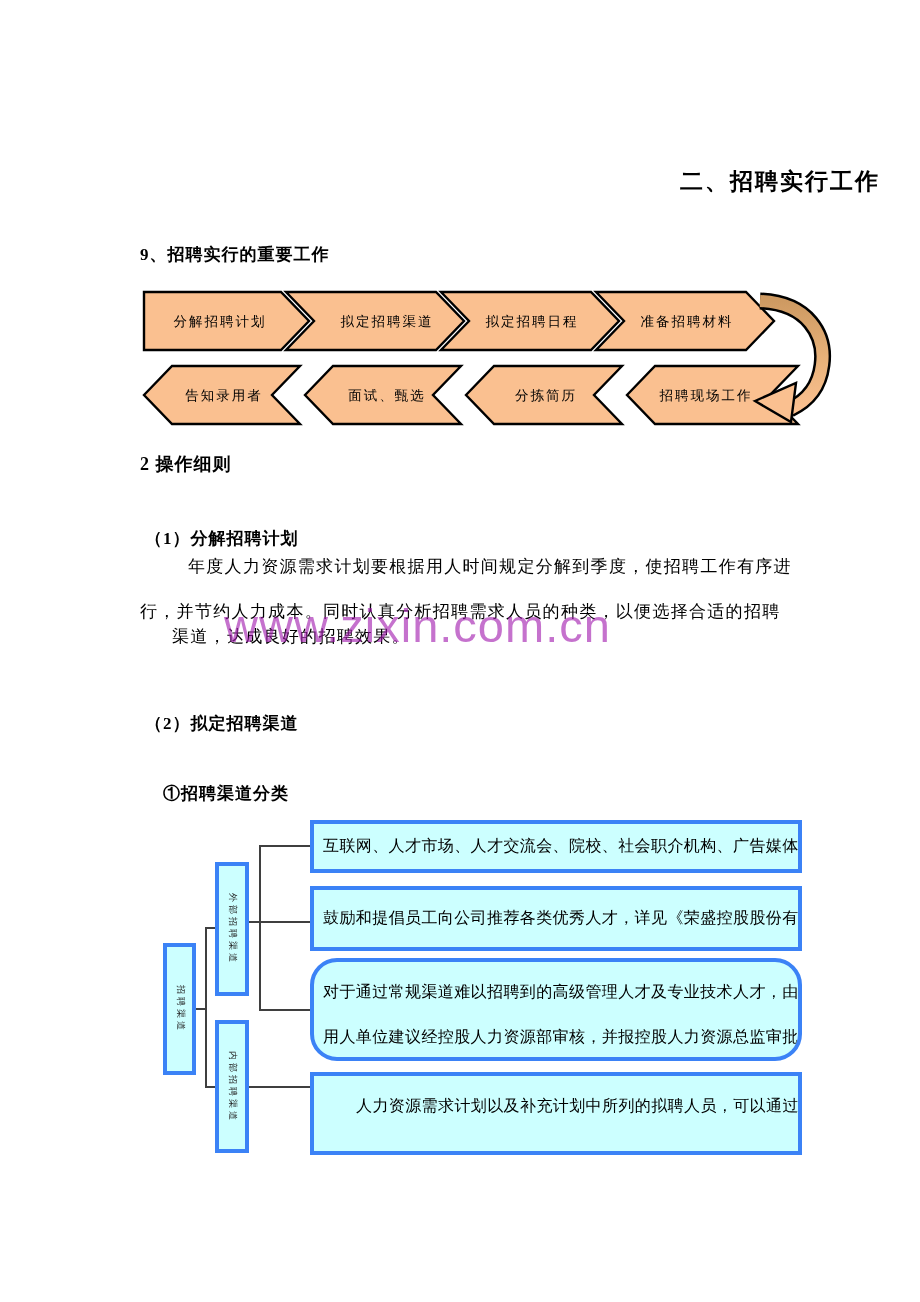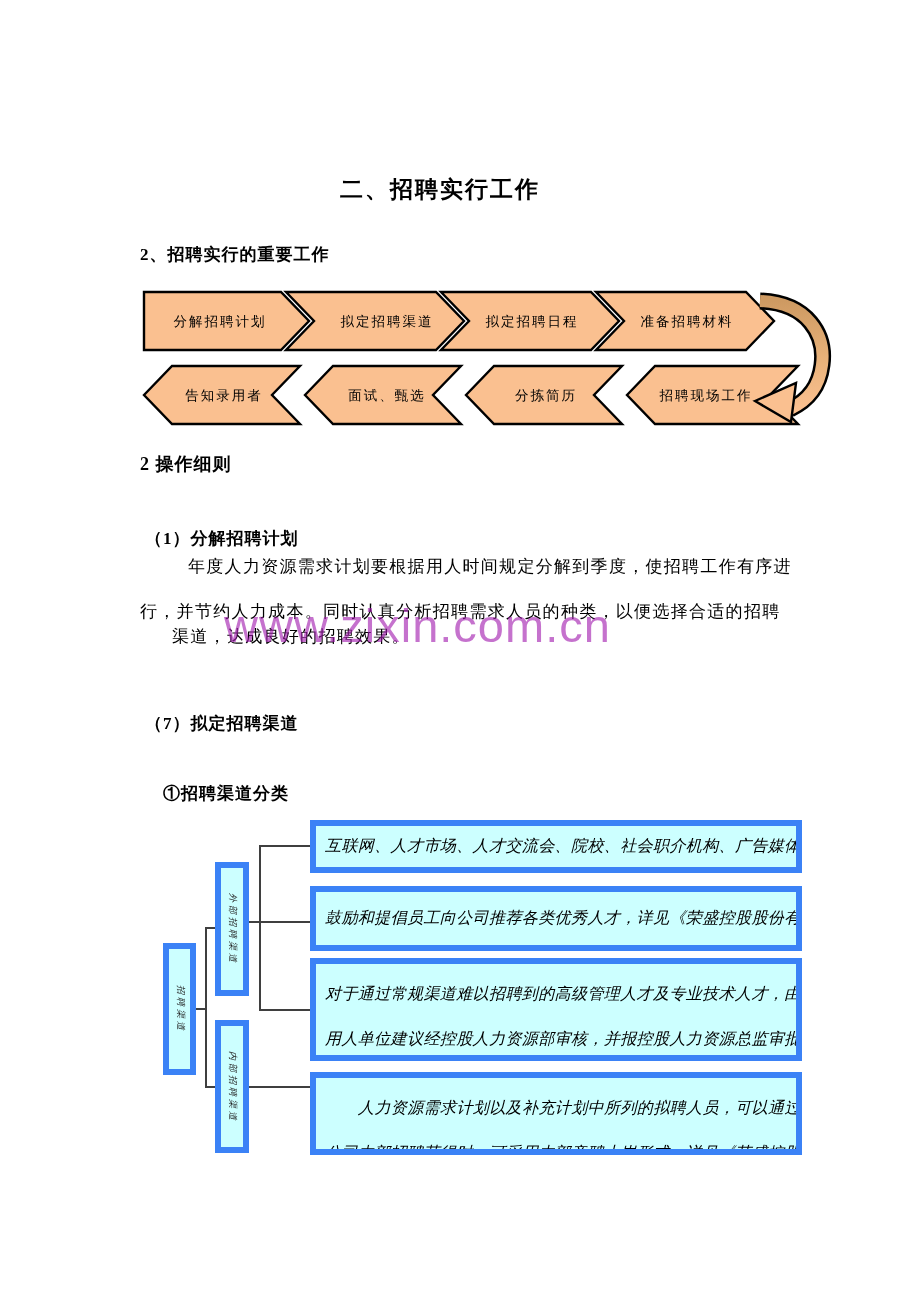--- a/index.html
+++ b/index.html
@@ -1,49 +1,49 @@
 <!DOCTYPE html>
 <html><head>
 <meta charset="utf-8">
 <style>
   html,body { margin:0; padding:0; background:#ffffff; }
   .page {
     position:relative; width:920px; height:1302px; background:#ffffff;
     font-family:"Liberation Serif","DejaVu Serif",serif; color:#000; overflow:hidden;
   }
   .abs { position:absolute; }
-  .doc-title { top:174px; left:0; width:880px; text-align:center;
+  .doc-title { top:166px; left:0; width:880px; text-align:right;
     font-size:23px; font-weight:bold; letter-spacing:2px; }
   .h-lv1 { left:140px; top:243px; font-size:17px; font-weight:bold; letter-spacing:1px; }
   .h-lv2 { left:140px; top:452px; font-size:18px; font-weight:bold; letter-spacing:1px;text-align:right; }
   .h-sub { font-size:17px; font-weight:bold; letter-spacing:1px;margin-top:19px; }
   .para-line { font-size:17px; letter-spacing:1.3px; white-space:nowrap; z-index:1;text-align:right; }
   .watermark { left:224px; top:598px; font-family:"Liberation Sans","DejaVu Sans",sans-serif;
     font-size:47px; color:#a21caf; opacity:0.62; letter-spacing:1px; z-index:3; }
   .flow-svg { left:140px; top:288px; }
   .flow-svg text { font-family:"Liberation Serif","DejaVu Serif",serif;
     font-size:13.5px; letter-spacing:2px; fill:#000; }
   
-  .cbox { position:absolute; background:#CCFFFF; border:6px solid #3b82f6; box-sizing:border-box;font-style:italic; }
+  .cbox { position:absolute; background:#CCFFFF; border:4px solid #3b82f6; box-sizing:border-box; }
   .vlabel { position:absolute; left:50%; top:50%;
     transform:translate(-50%,-50%) rotate(90deg); white-space:nowrap;
     font-size:9px; letter-spacing:3px; color:#222; }
   .tbox { font-size:16px; letter-spacing:0.4px; overflow:hidden; }
   .tbox-center { display:flex; align-items:center; padding:0 9px; }
   .tline { line-height:45px; white-space:nowrap; padding:0 9px; }
   .cline { position:absolute; background:#3f3f3f; }
 </style>
 </head>
 <body>
 
 <div class="page">
 
   <div class="abs doc-title">二、招聘实行工作</div>
 
-  <div class="abs h-lv1">2、招聘实行的重要工作</div>
+  <div class="abs h-lv1">9、招聘实行的重要工作</div>
 
   <svg class="abs flow-svg" width="695" height="148" viewBox="0 0 695 148">
     <defs>
       <linearGradient id="swooshGrad" x1="0" y1="0" x2="0" y2="1">
         <stop offset="0" stop-color="#CE9A62"></stop>
         <stop offset="0.55" stop-color="#E8B27A"></stop>
         <stop offset="1" stop-color="#FAC090"></stop>
       </linearGradient>
     </defs>
 
@@ -81,21 +81,21 @@
 
   <div class="abs h-lv2">2 操作细则</div>
   <div class="abs h-sub" style="left:145px; top:508px;">（1）分解招聘计划</div>
 
   <div class="abs para-line" style="left:188px; top:555px;">年度人力资源需求计划要根据用人时间规定分解到季度，使招聘工作有序进</div>
   <div class="abs para-line" style="left:140px; top:600px;">行，并节约人力成本。同时认真分析招聘需求人员的种类，以便选择合适的招聘</div>
   <div class="abs para-line" style="left:140px; top:625px;margin-left:32px;">渠道，达成良好的招聘效果。</div>
 
   <div class="abs watermark">www.zixin.com.cn</div>
 
-  <div class="abs h-sub" style="left:145px; top:693px;">（7）拟定招聘渠道</div>
+  <div class="abs h-sub" style="left:145px; top:693px;">（2）拟定招聘渠道</div>
   <div class="abs h-sub" style="left:163px; top:763px;">①招聘渠道分类</div>
 
   <div class="abs" style="left:0; top:0; width:920px; height:1302px; pointer-events:none;">
 
     <div class="cline" style="left:195px; top:1008px; width:11px; height:2px;"></div>
     <div class="cline" style="left:205px; top:927px; width:2px; height:161px;"></div>
     <div class="cline" style="left:205px; top:927px; width:11px; height:2px;"></div>
     <div class="cline" style="left:205px; top:1086px; width:11px; height:2px;"></div>
     <div class="cline" style="left:248px; top:921px; width:63px; height:2px;"></div>
     <div class="cline" style="left:259px; top:845px; width:2px; height:166px;"></div>
@@ -116,25 +116,24 @@
     </div>
 
     <div class="cbox tbox tbox-center" style="left:310px; top:820px; width:492px; height:53px;">
       <span style="white-space:nowrap;">互联网、人才市场、人才交流会、院校、社会职介机构、广告媒体</span>
     </div>
 
     <div class="cbox tbox tbox-center" style="left:310px; top:886px; width:492px; height:65px;">
       <span style="white-space:nowrap;">鼓励和提倡员工向公司推荐各类优秀人才，详见《荣盛控股股份有</span>
     </div>
 
-    <div class="cbox tbox" style="left:310px; top:958px; width:492px; height:103px; padding-top:7px;">
+    <div class="cbox tbox" style="left:310px; top:958px; width:492px; height:103px; padding-top:7px;border-radius:27px;">
       <div class="tline">对于通过常规渠道难以招聘到的高级管理人才及专业技术人才，由</div>
       <div class="tline">用人单位建议经控股人力资源部审核，并报控股人力资源总监审批</div>
     </div>
 
     <div class="cbox tbox" style="left:310px; top:1072px; width:492px; height:83px; padding-top:7px;">
       <div class="tline" style="padding-left:42px;">人力资源需求计划以及补充计划中所列的拟聘人员，可以通过</div>
-      <div class="tline">公司内部招聘获得时，可采用内部竞聘上岗形式，详见《荣盛控股</div>
     </div>
 
   </div>
 
 </div>
 
 </body></html>

